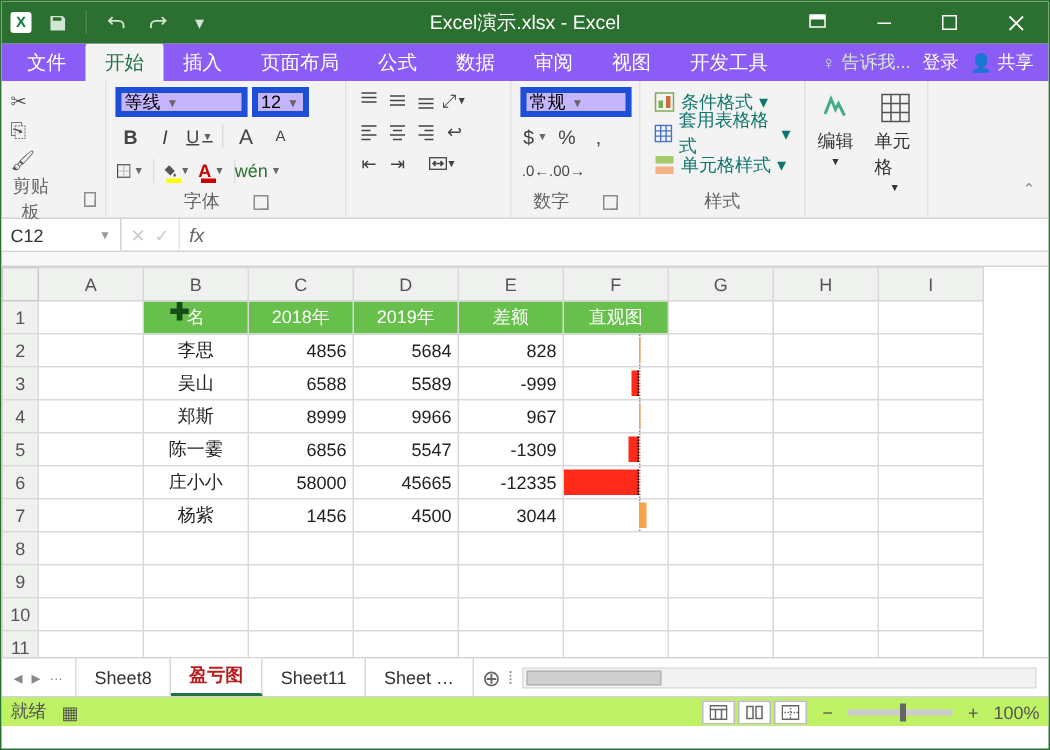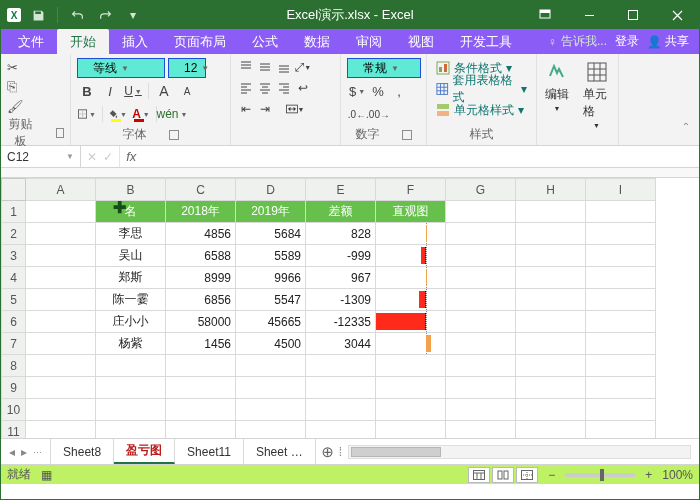--- a/index.html
+++ b/index.html
@@ -24,21 +24,21 @@
 .rgroup .rgcontent{flex:1;display:flex;align-items:flex-start;gap:4px}
 .rgroup .rglabel{text-align:center;color:#666;font-size:11px;padding-top:2px;display:flex;justify-content:center;align-items:center;gap:22px}
 .rglabel .launcher{width:10px;height:10px;border:1px solid #8c8c8c;position:relative}
 .rglabel .launcher::after{content:"";position:absolute;right:-1px;bottom:-1px;width:4px;height:4px;border-right:1px solid #8c8c8c;border-bottom:1px solid #8c8c8c}
 .bigbtn{display:flex;flex-direction:column;align-items:center;justify-content:flex-start;width:40px;padding:2px;gap:2px;font-size:11px;color:#333}
 .bigbtn .icn{width:24px;height:24px;display:flex;align-items:center;justify-content:center}
 .clipicons{display:flex;flex-direction:column;gap:4px;padding-top:2px}
 .clipicons span{font-size:13px;color:#555}
 .fontcol{display:flex;flex-direction:column;gap:3px}
 .fontrow{display:flex;align-items:center;gap:3px}
-.combo{background:#5eead4;border:1px solid #1d4ed8;height:20px;display:flex;align-items:center;padding:0 15px;font-size:12px}
+.combo{background:#c4b5fd;border:4px solid #1d4ed8;height:20px;display:flex;align-items:center;padding:0 2px;font-size:12px}
 .combo .dd{margin-left:4px;color:#666;font-size:8px}
 .rbtn{width:20px;height:20px;display:flex;align-items:center;justify-content:center;border:1px solid transparent;color:#444;font-size:13px}
 .rbtn.b{font-weight:bold}
 .rbtn.i{font-style:italic}
 .rbtn.u{text-decoration:underline}
 .rbtn .dd{font-size:7px;margin-left:2px;color:#666}
 .colorbar{position:relative}
 .colorbar::after{content:"";position:absolute;bottom:1px;left:2px;right:6px;height:3px;background:#ff0}
 .colorbar.red::after{background:#c00}
 .aligncol{display:flex;flex-direction:column;gap:3px}

